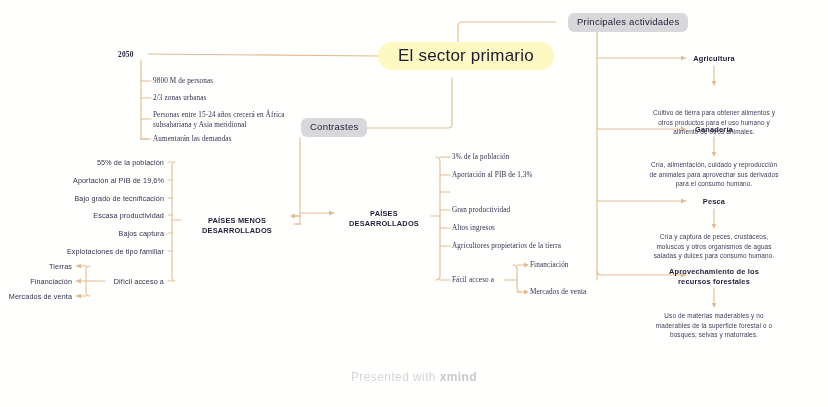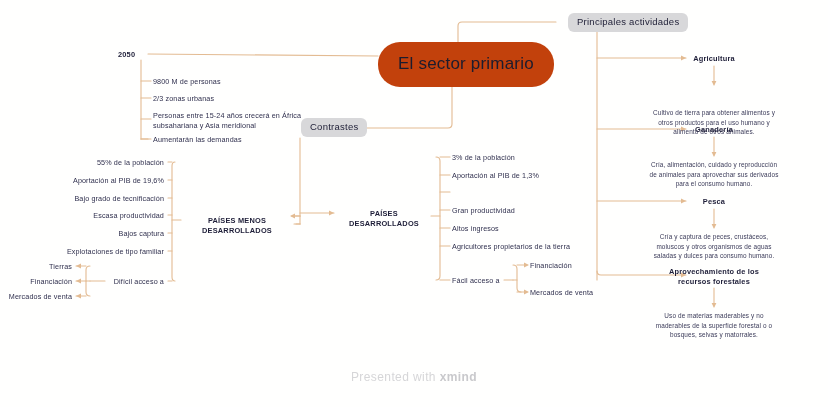--- a/index.html
+++ b/index.html
@@ -28,30 +28,30 @@
   }
   .node {
     position: absolute;
     box-sizing: border-box;
     line-height: 1.32;
     white-space: pre-line;
   }
 
   
   .central {
-    background: #c2410c;
+    background: #fef9c3;
     border-radius: 22px;
     color: #1c1c2e;
     font-size: 17px;
     letter-spacing: .2px;
     display: flex;
     align-items: center;
     justify-content: center;
     padding: 8px 20px;
-    height: 45px;
+    height: 28px;
   }
 
   
   .chip {
     background: #d8d8da;
     border-radius: 6px;
     color: #23233a;
     font-size: 9.5px;
     letter-spacing: .25px;
     display: flex;
@@ -74,21 +74,21 @@
     color: #1e1e38;
     letter-spacing: .2px;
   }
   .lbl.tiny {
     font-size: 6.4px;
     color: #3a3a58;
     line-height: 1.5;
   }
   .r { text-align: right; }
   .c { text-align: center; }
-  .l { text-align: left; }
+  .l { text-align: left; font-family: Liberation Serif, serif; }
 
   
   #footer {
     position: absolute;
     left: 0;
     top: 370px;
     width: 828px;
     text-align: center;
     font-size: 12px;
     color: #d6d6d8;

